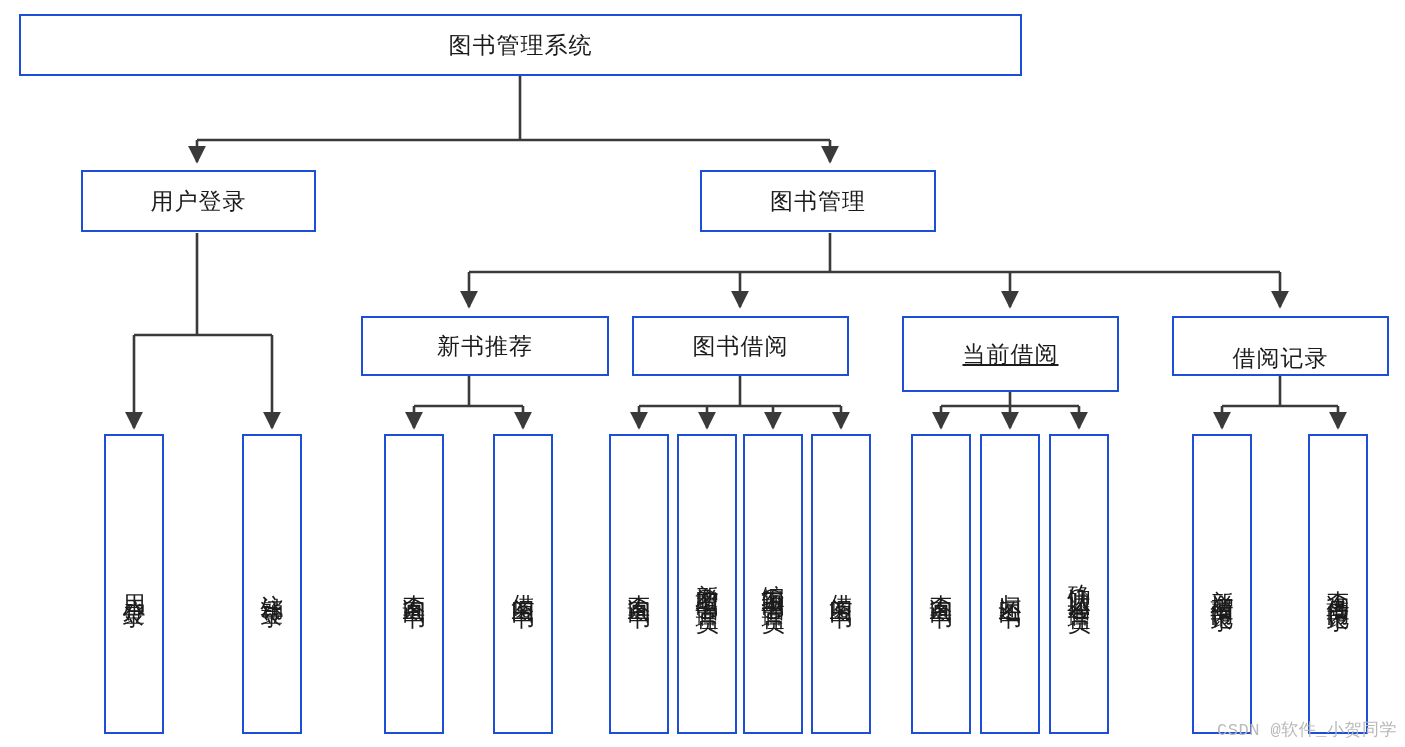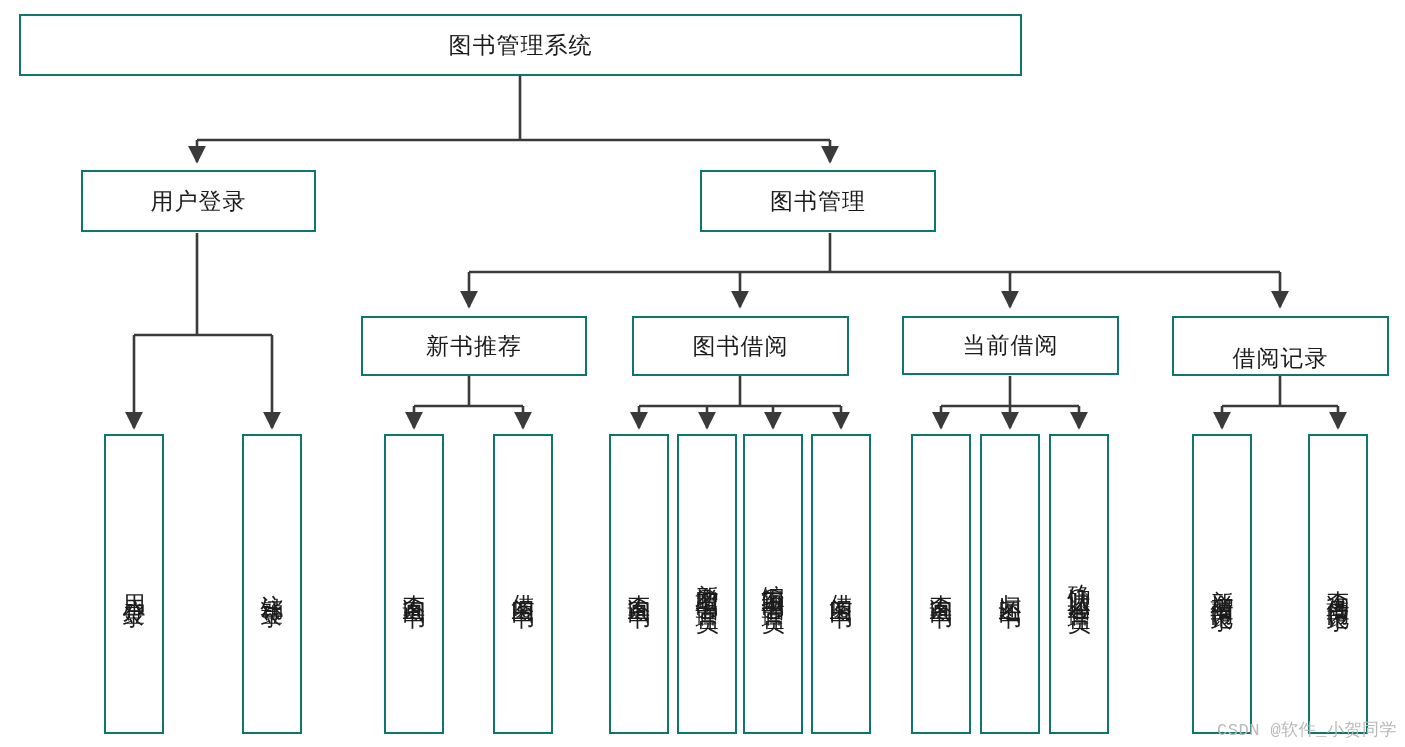--- a/index.html
+++ b/index.html
@@ -22,21 +22,21 @@
   svg.diagram-canvas {
     position: absolute;
     left: 0;
     top: 0;
     width: 1405px;
     height: 747px;
   }
   .node-box {
     position: absolute;
     box-sizing: border-box;
-    border: 2px solid #0f766e;
+    border: 2px solid #1d4ed8;
     background: #ffffff;
     display: flex;
     align-items: center;
     justify-content: center;
     color: #1b1b1b;
   }
   .node-box.h-node {
     font-size: 23px;
     letter-spacing: 1px;
   }
@@ -131,27 +131,27 @@
     <span class="node-label">图书管理系统</span>
   </div>
 
   <div class="node-box h-node" style="left:81px; top:170px; width:235px; height:62px;">
     <span class="node-label">用户登录</span>
   </div>
   <div class="node-box h-node" style="left:700px; top:170px; width:236px; height:62px;">
     <span class="node-label">图书管理</span>
   </div>
 
-  <div class="node-box h-node" style="left:361px; top:316px; width:226px; height:60px;">
+  <div class="node-box h-node" style="left:361px; top:316px; width:248px; height:60px;">
     <span class="node-label">新书推荐</span>
   </div>
   <div class="node-box h-node" style="left:632px; top:316px; width:217px; height:60px;">
     <span class="node-label">图书借阅</span>
   </div>
-  <div class="node-box h-node" style="left:902px; top:316px; width:217px; height:59px;">
+  <div class="node-box h-node" style="left:902px; top:316px; width:217px; height:76px;text-decoration:underline;">
     <span class="node-label">当前借阅</span>
   </div>
   <div class="node-box h-node" style="left:1172px; top:316px; width:217px; height:60px;align-items:flex-end;">
     <span class="node-label">借阅记录</span>
   </div>
 
   <div class="node-box v-node" style="left:104px; top:434px; width:60px; height:300px;">
     <span class="node-label">用户登录</span>
   </div>
   <div class="node-box v-node" style="left:242px; top:434px; width:60px; height:300px;">

